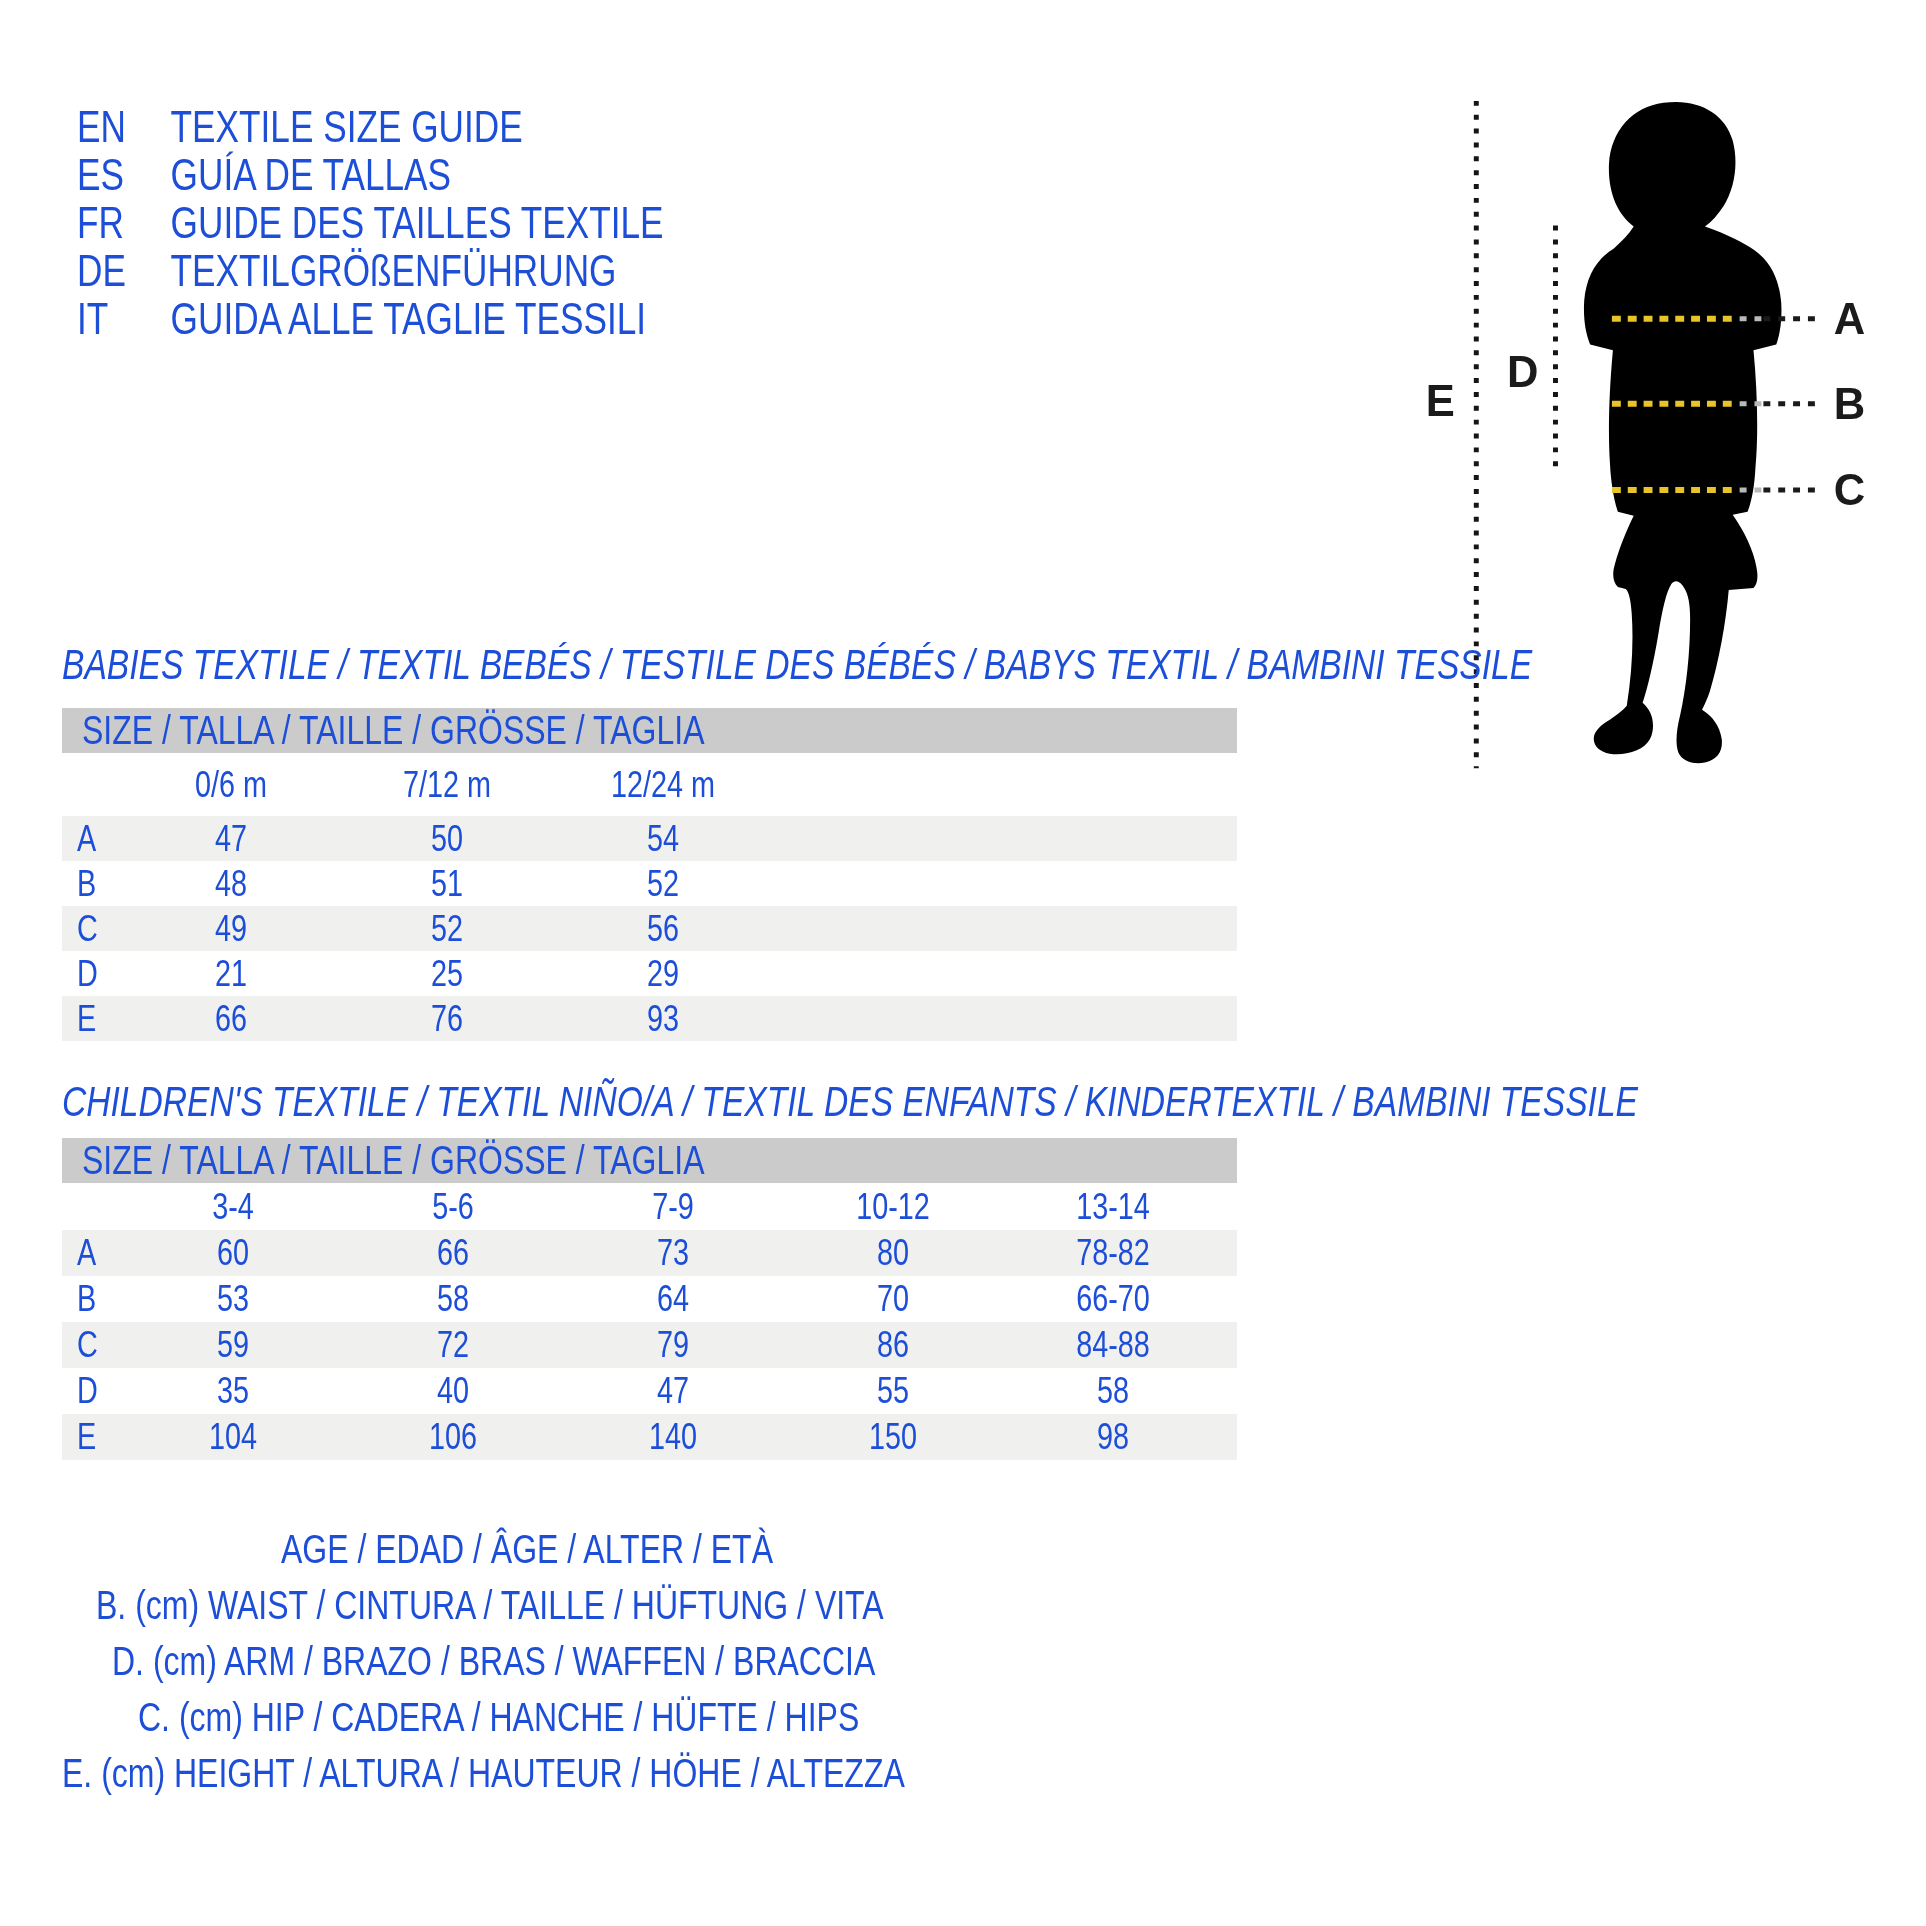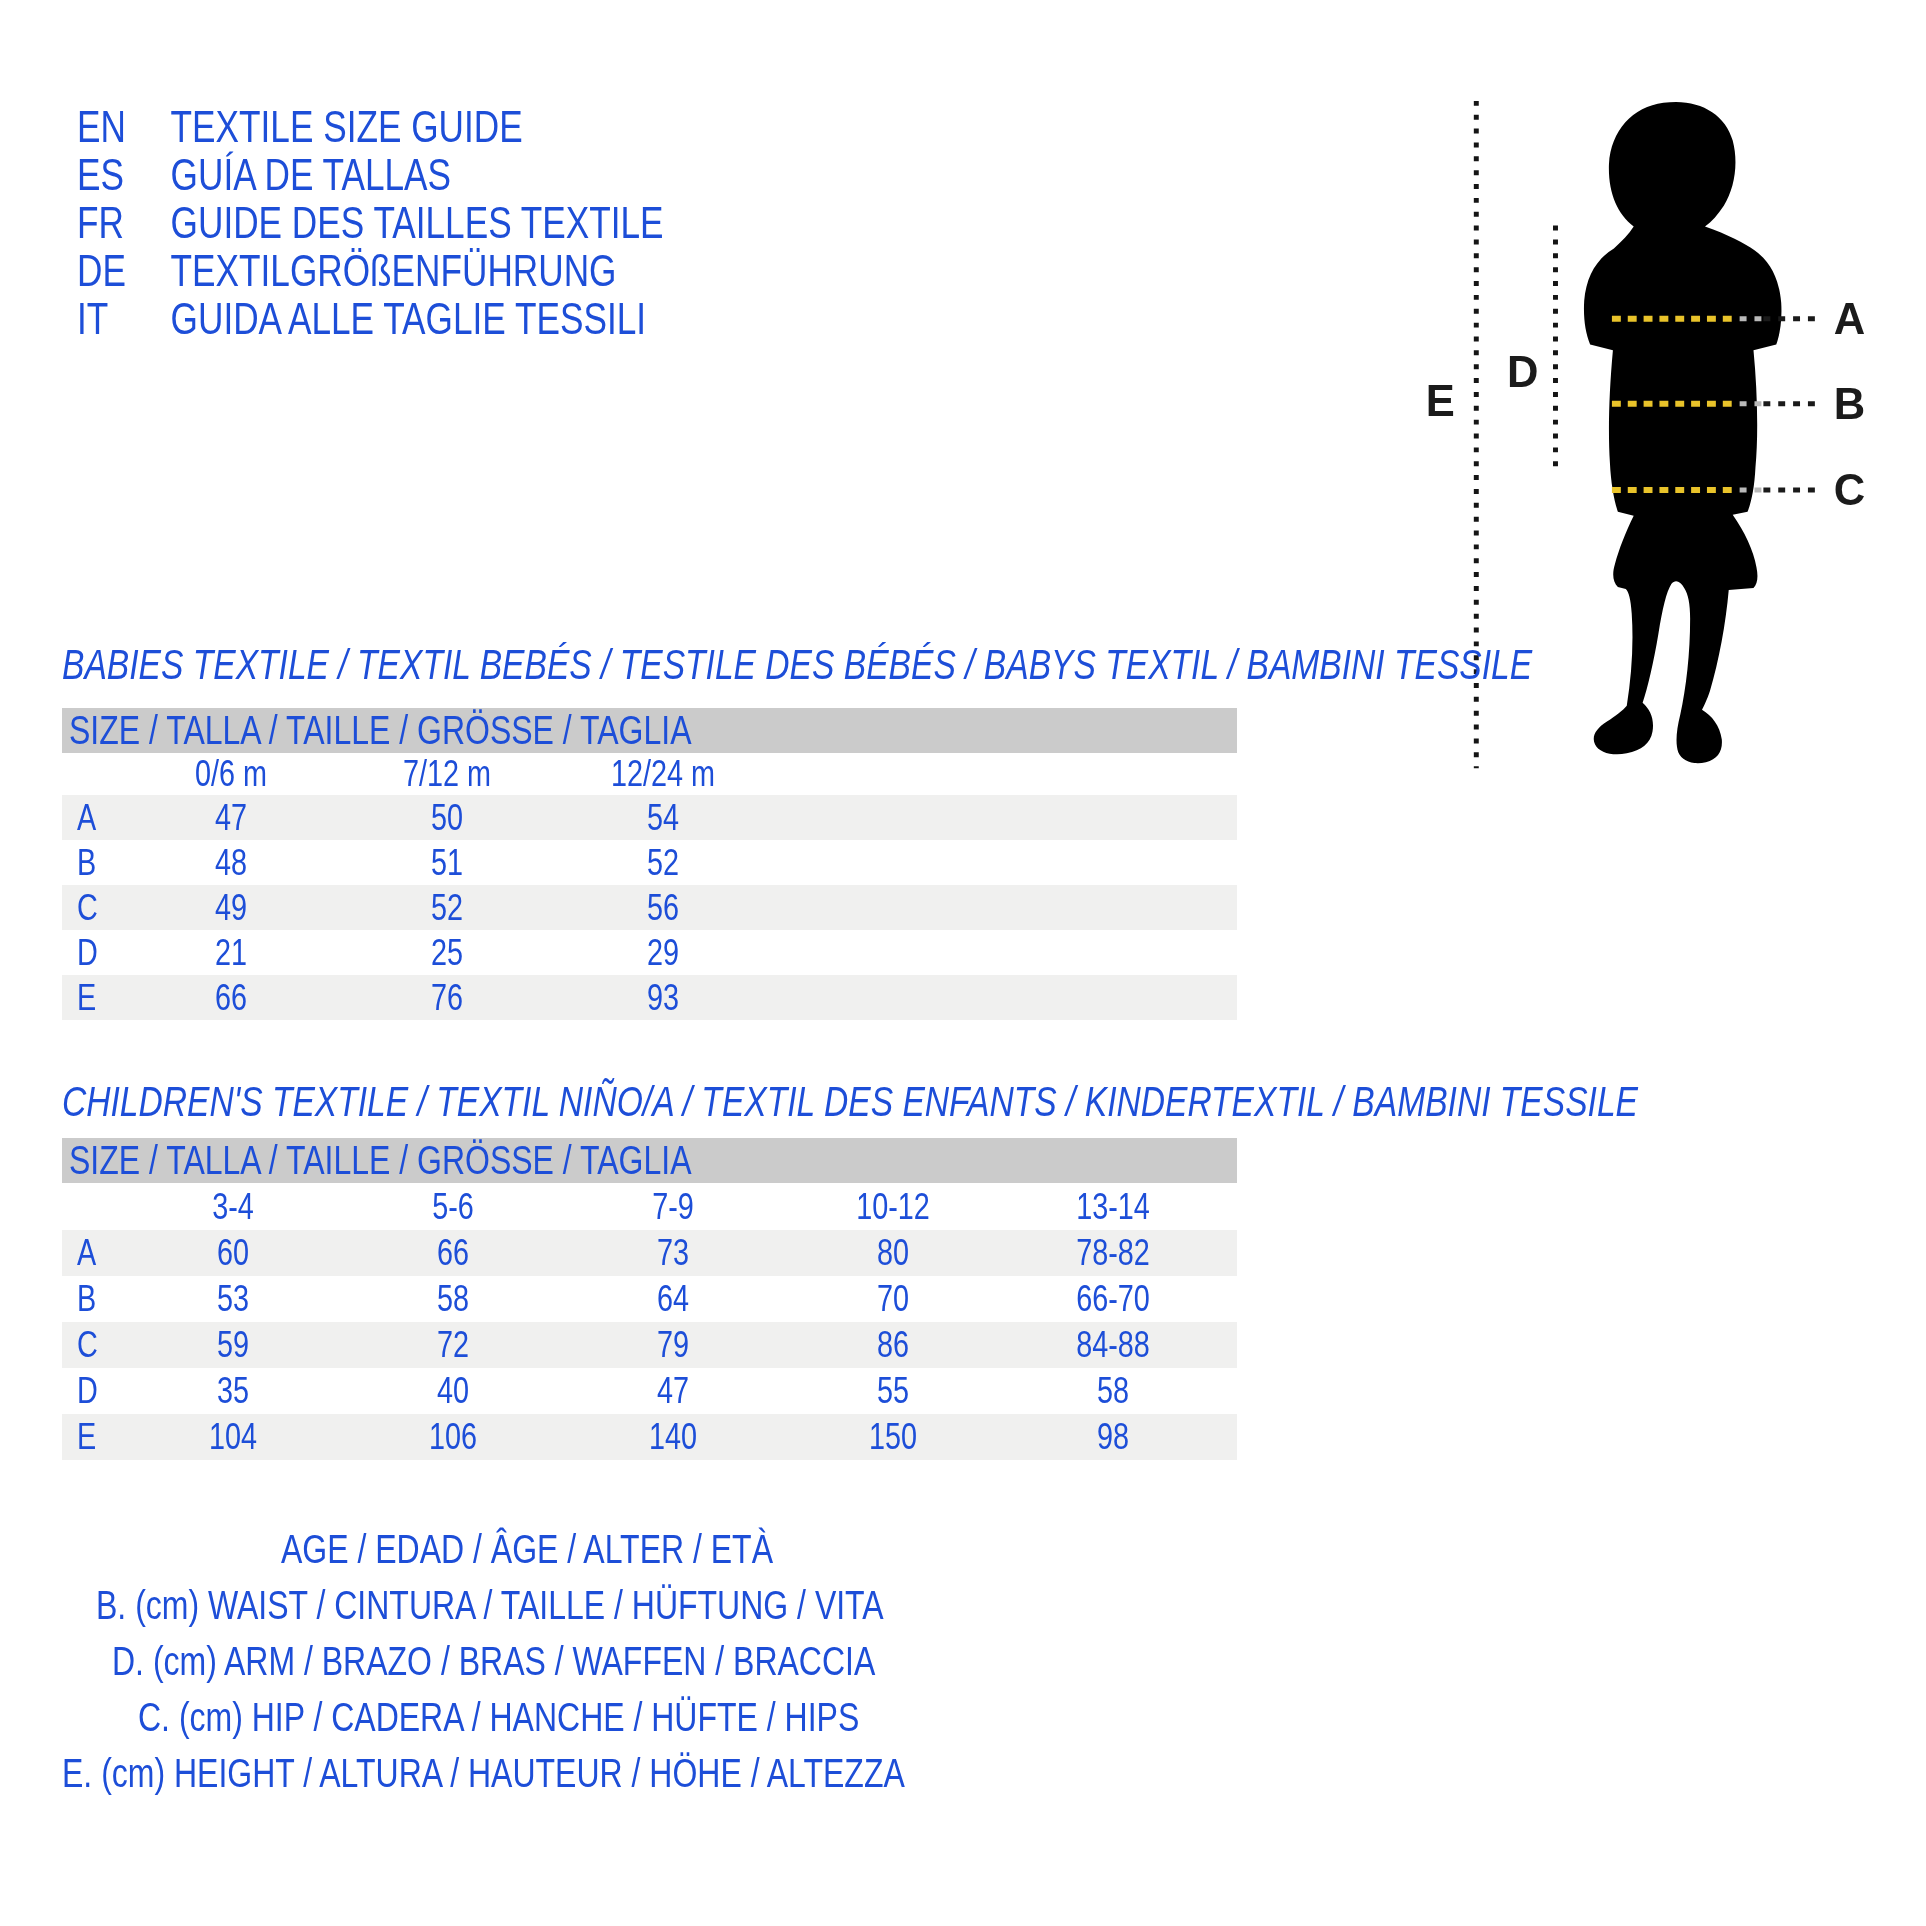--- a/index.html
+++ b/index.html
@@ -14,24 +14,24 @@
   
   .lang-block{position:absolute;left:77px;top:103px;}
   .lang-row{height:48px;line-height:48px;font-size:44px;}
   .lang-code{display:inline-block;width:117px;}
 
   
   .section-heading{position:absolute;left:62px;font-size:42px;line-height:42px;font-style:italic;}
 
   
   .sz-table{position:absolute;left:62px;width:1175px;}
-  .size-bar{height:45px;line-height:45px;background:#cbcbcb;font-size:40px;padding-left:7px;box-sizing:border-box;}
+  .size-bar{height:45px;line-height:45px;background:#cbcbcb;font-size:40px;padding-left:20px;box-sizing:border-box;}
   .grid-b{display:grid;grid-template-columns:61px 216px 216px 216px 1fr;align-items:center;}
   .grid-c{display:grid;grid-template-columns:61px 220px 220px 220px 220px 220px 1fr;align-items:center;}
-  .cols-head-b{height:42px;font-size:36px;}
+  .cols-head-b{height:63px;font-size:36px;}
   .cols-head-c{height:47px;font-size:36px;}
   .trow-b{height:45px;font-size:36px;}
   .trow-c{height:46px;font-size:36px;}
   .alt{background:#f0f0ef;}
   .cell{text-align:center;}
   .letter{padding-left:15px;}
 
   
   .legend-block{position:absolute;left:62px;top:1521px;text-align:center;}
   .legend-line{height:56px;line-height:56px;font-size:40px;}

